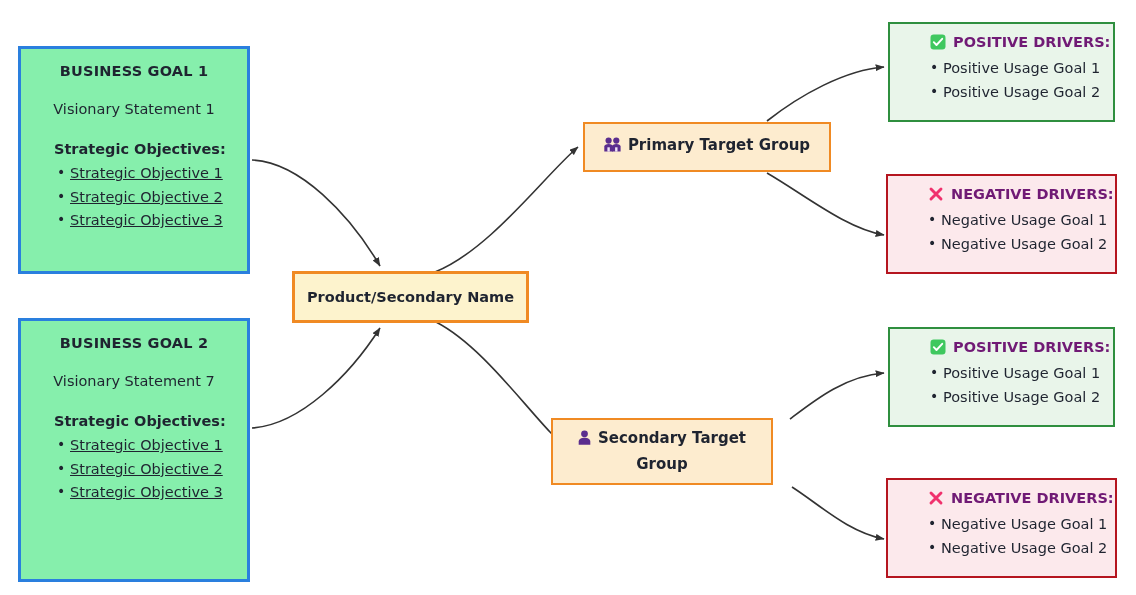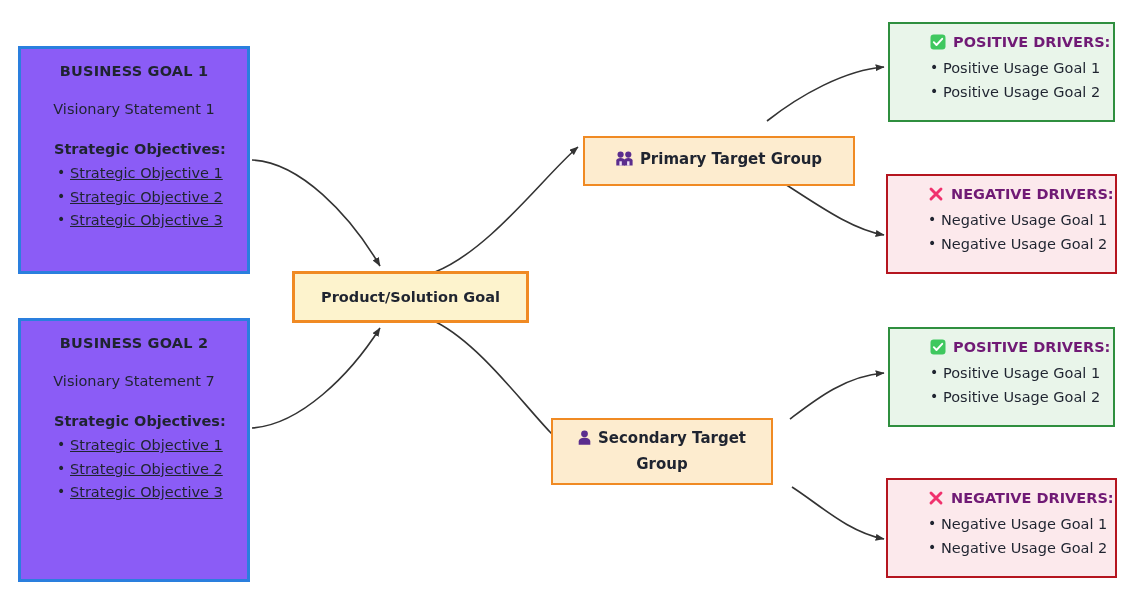--- a/index.html
+++ b/index.html
@@ -28,21 +28,21 @@
     height: 595px;
     pointer-events: none;
   }
   .node {
     position: absolute;
     box-sizing: border-box;
   }
 
   
   .goal {
-    background: #8b5cf6;
+    background: #86efac;
     border: 3px solid #2a7fde;
     padding: 14px 16px 10px 16px;
   }
   .goal .goal-title {
     text-align: center;
     font-weight: bold;
     font-size: 14.5px;
     letter-spacing: .2px;
     color: #1f2430;
     margin-bottom: 22px;
@@ -211,24 +211,24 @@
     <div class="goal-vision">Visionary Statement 7</div>
     <div class="goal-sub">Strategic Objectives:</div>
     <ul>
       <li>Strategic Objective 1</li>
       <li>Strategic Objective 2</li>
       <li>Strategic Objective 3</li>
     </ul>
   </div>
 
   <div class="node product" style="left:292px; top:271px; width:237px; height:52px;">
-    <span class="product-label">Product/Solution Goal</span>
-  </div>
-
-  <div class="node target" style="left:583px; top:136px; width:272px; height:50px;">
+    <span class="product-label">Product/Secondary Name</span>
+  </div>
+
+  <div class="node target" style="left:583px; top:122px; width:248px; height:50px;">
     <span class="target-inner">
       <span class="person-icon">
         <svg width="17" height="15" viewBox="0 0 17 15" xmlns="http://www.w3.org/2000/svg">
           <circle cx="4.6" cy="3.6" r="3.1" fill="#5b2d8e"></circle>
           <path d="M0.3 14.6 L0.3 9.6 C0.3 7.9 2.2 7.0 4.6 7.0 C7.0 7.0 8.9 7.9 8.9 9.6 L8.9 14.6 Z" fill="#5b2d8e"></path>
           <circle cx="12.3" cy="3.6" r="3.1" fill="#5b2d8e"></circle>
           <path d="M8.0 14.6 L8.0 9.6 C8.0 7.9 9.9 7.0 12.3 7.0 C14.7 7.0 16.6 7.9 16.6 9.6 L16.6 14.6 Z" fill="#5b2d8e"></path>
           <rect x="3.4" y="10.3" width="2.4" height="4.3" fill="#efe3f7"></rect>
           <rect x="11.1" y="10.3" width="2.4" height="4.3" fill="#efe3f7"></rect>
         </svg>

